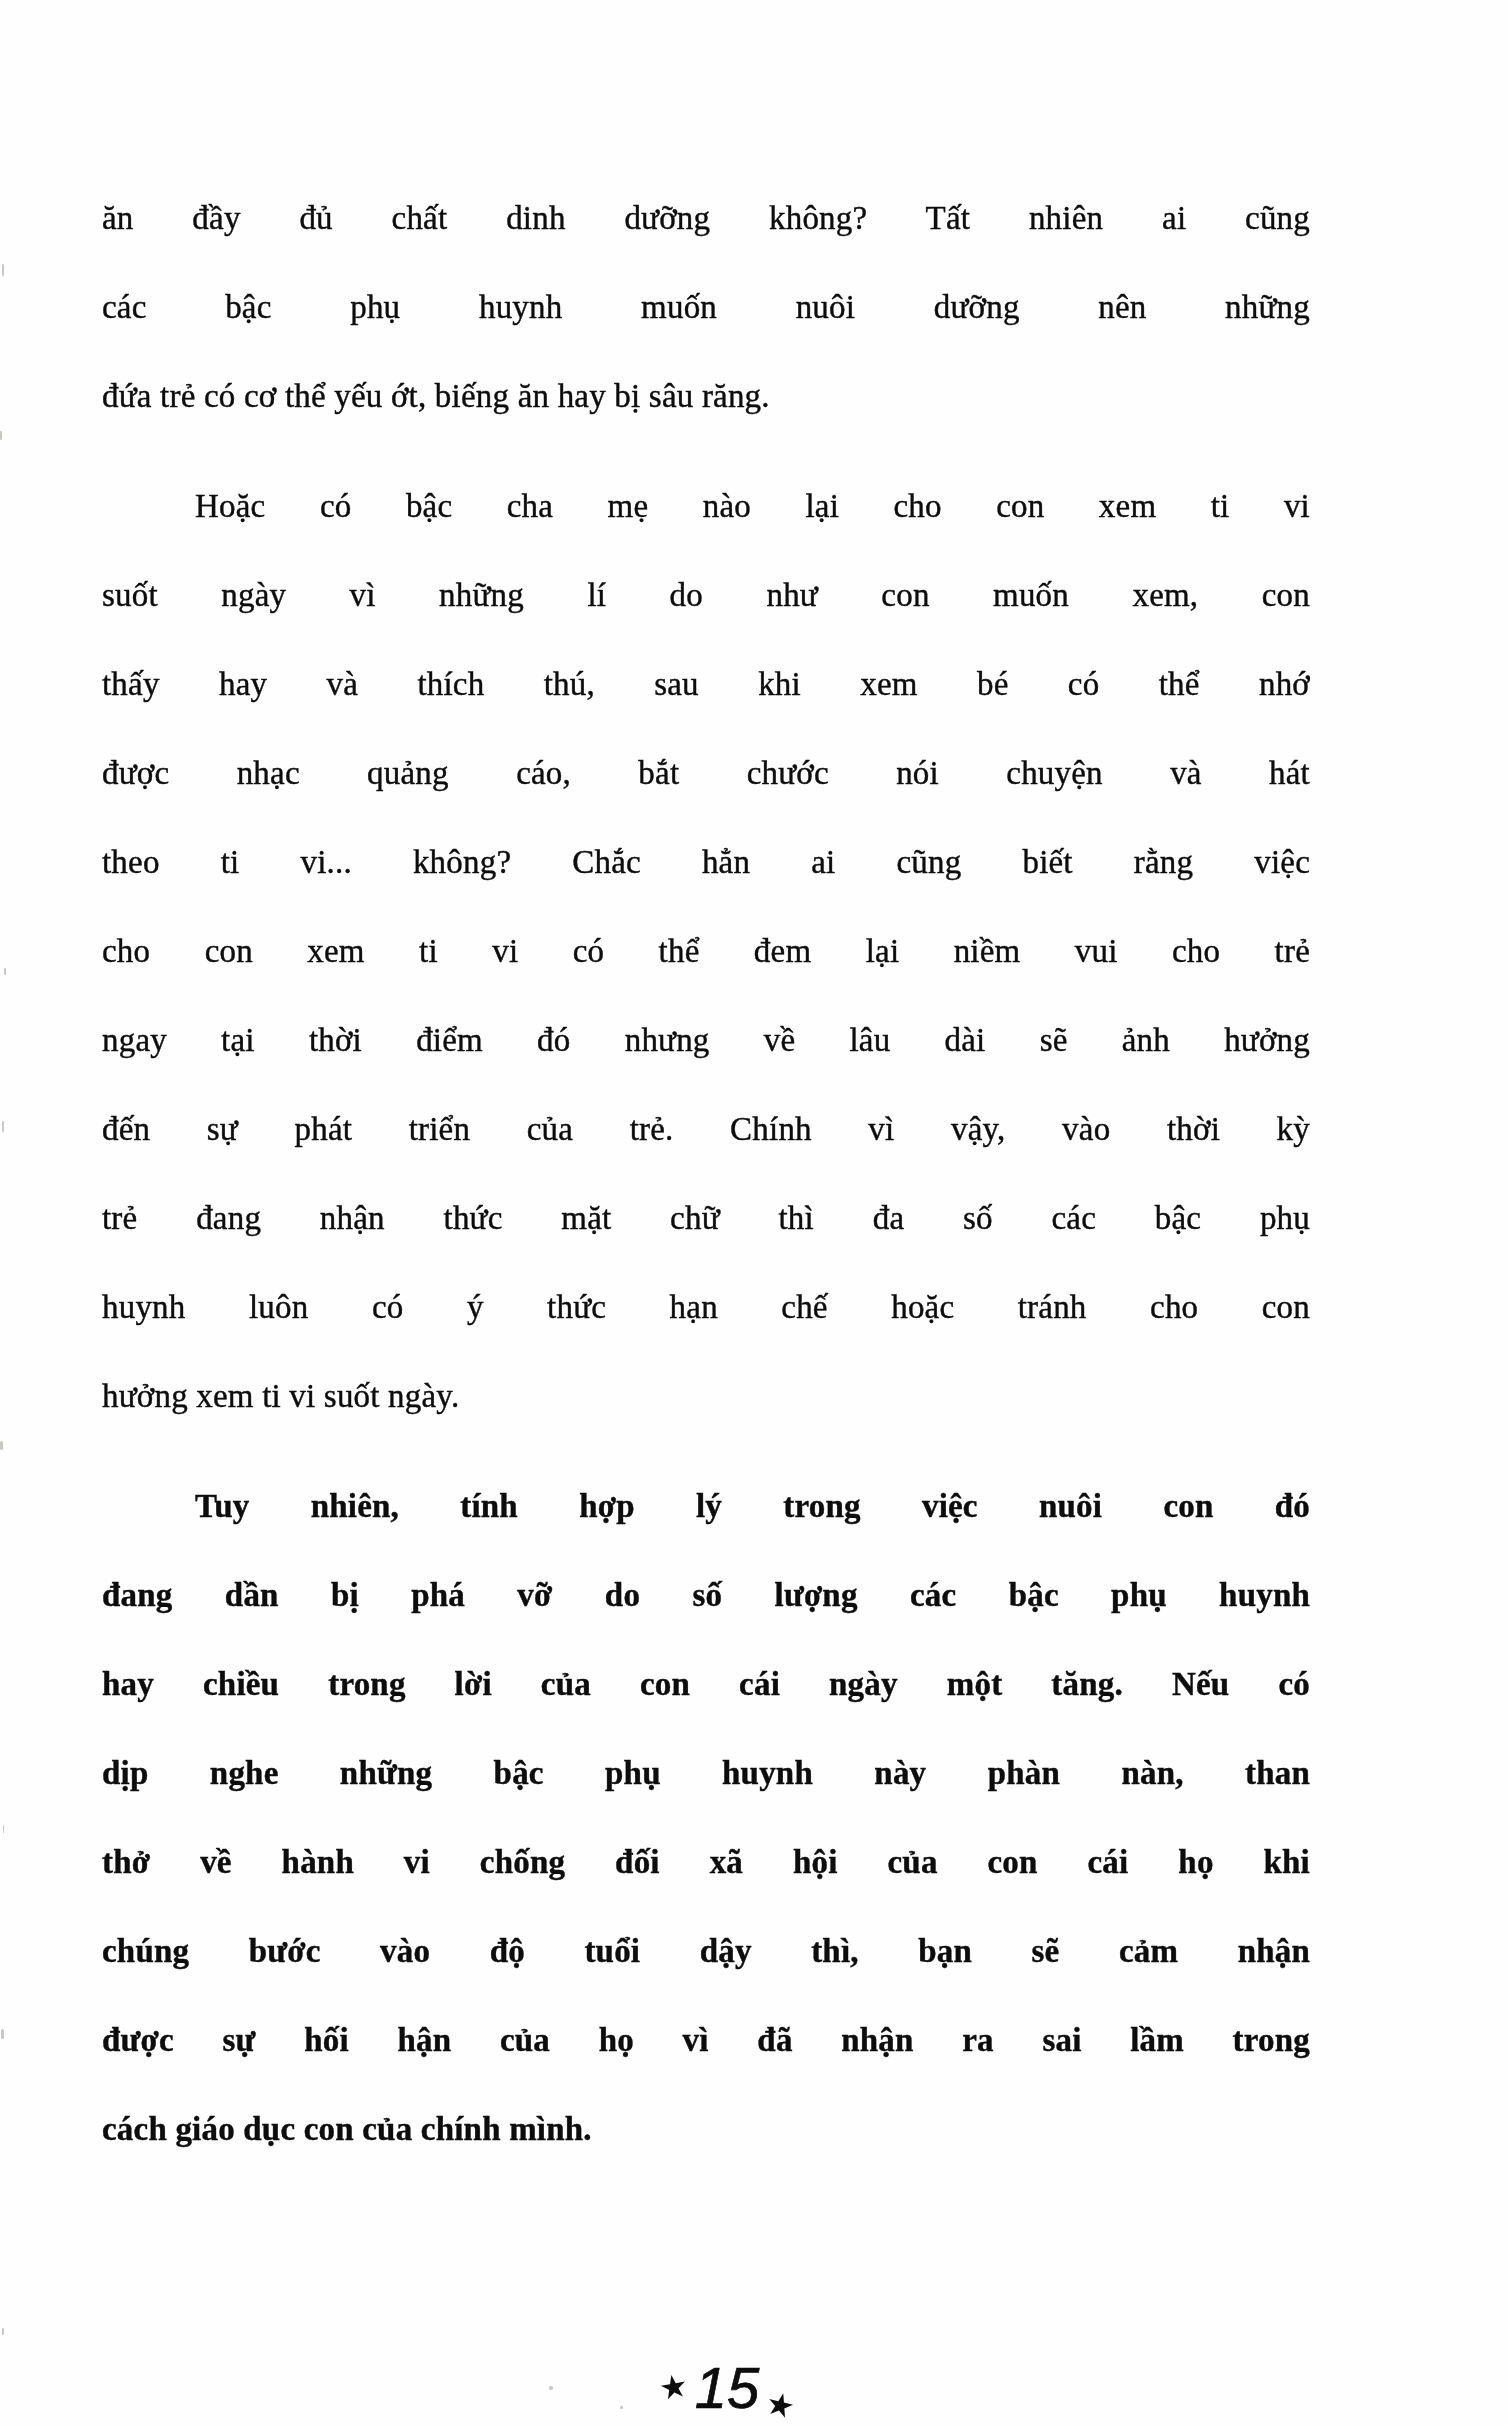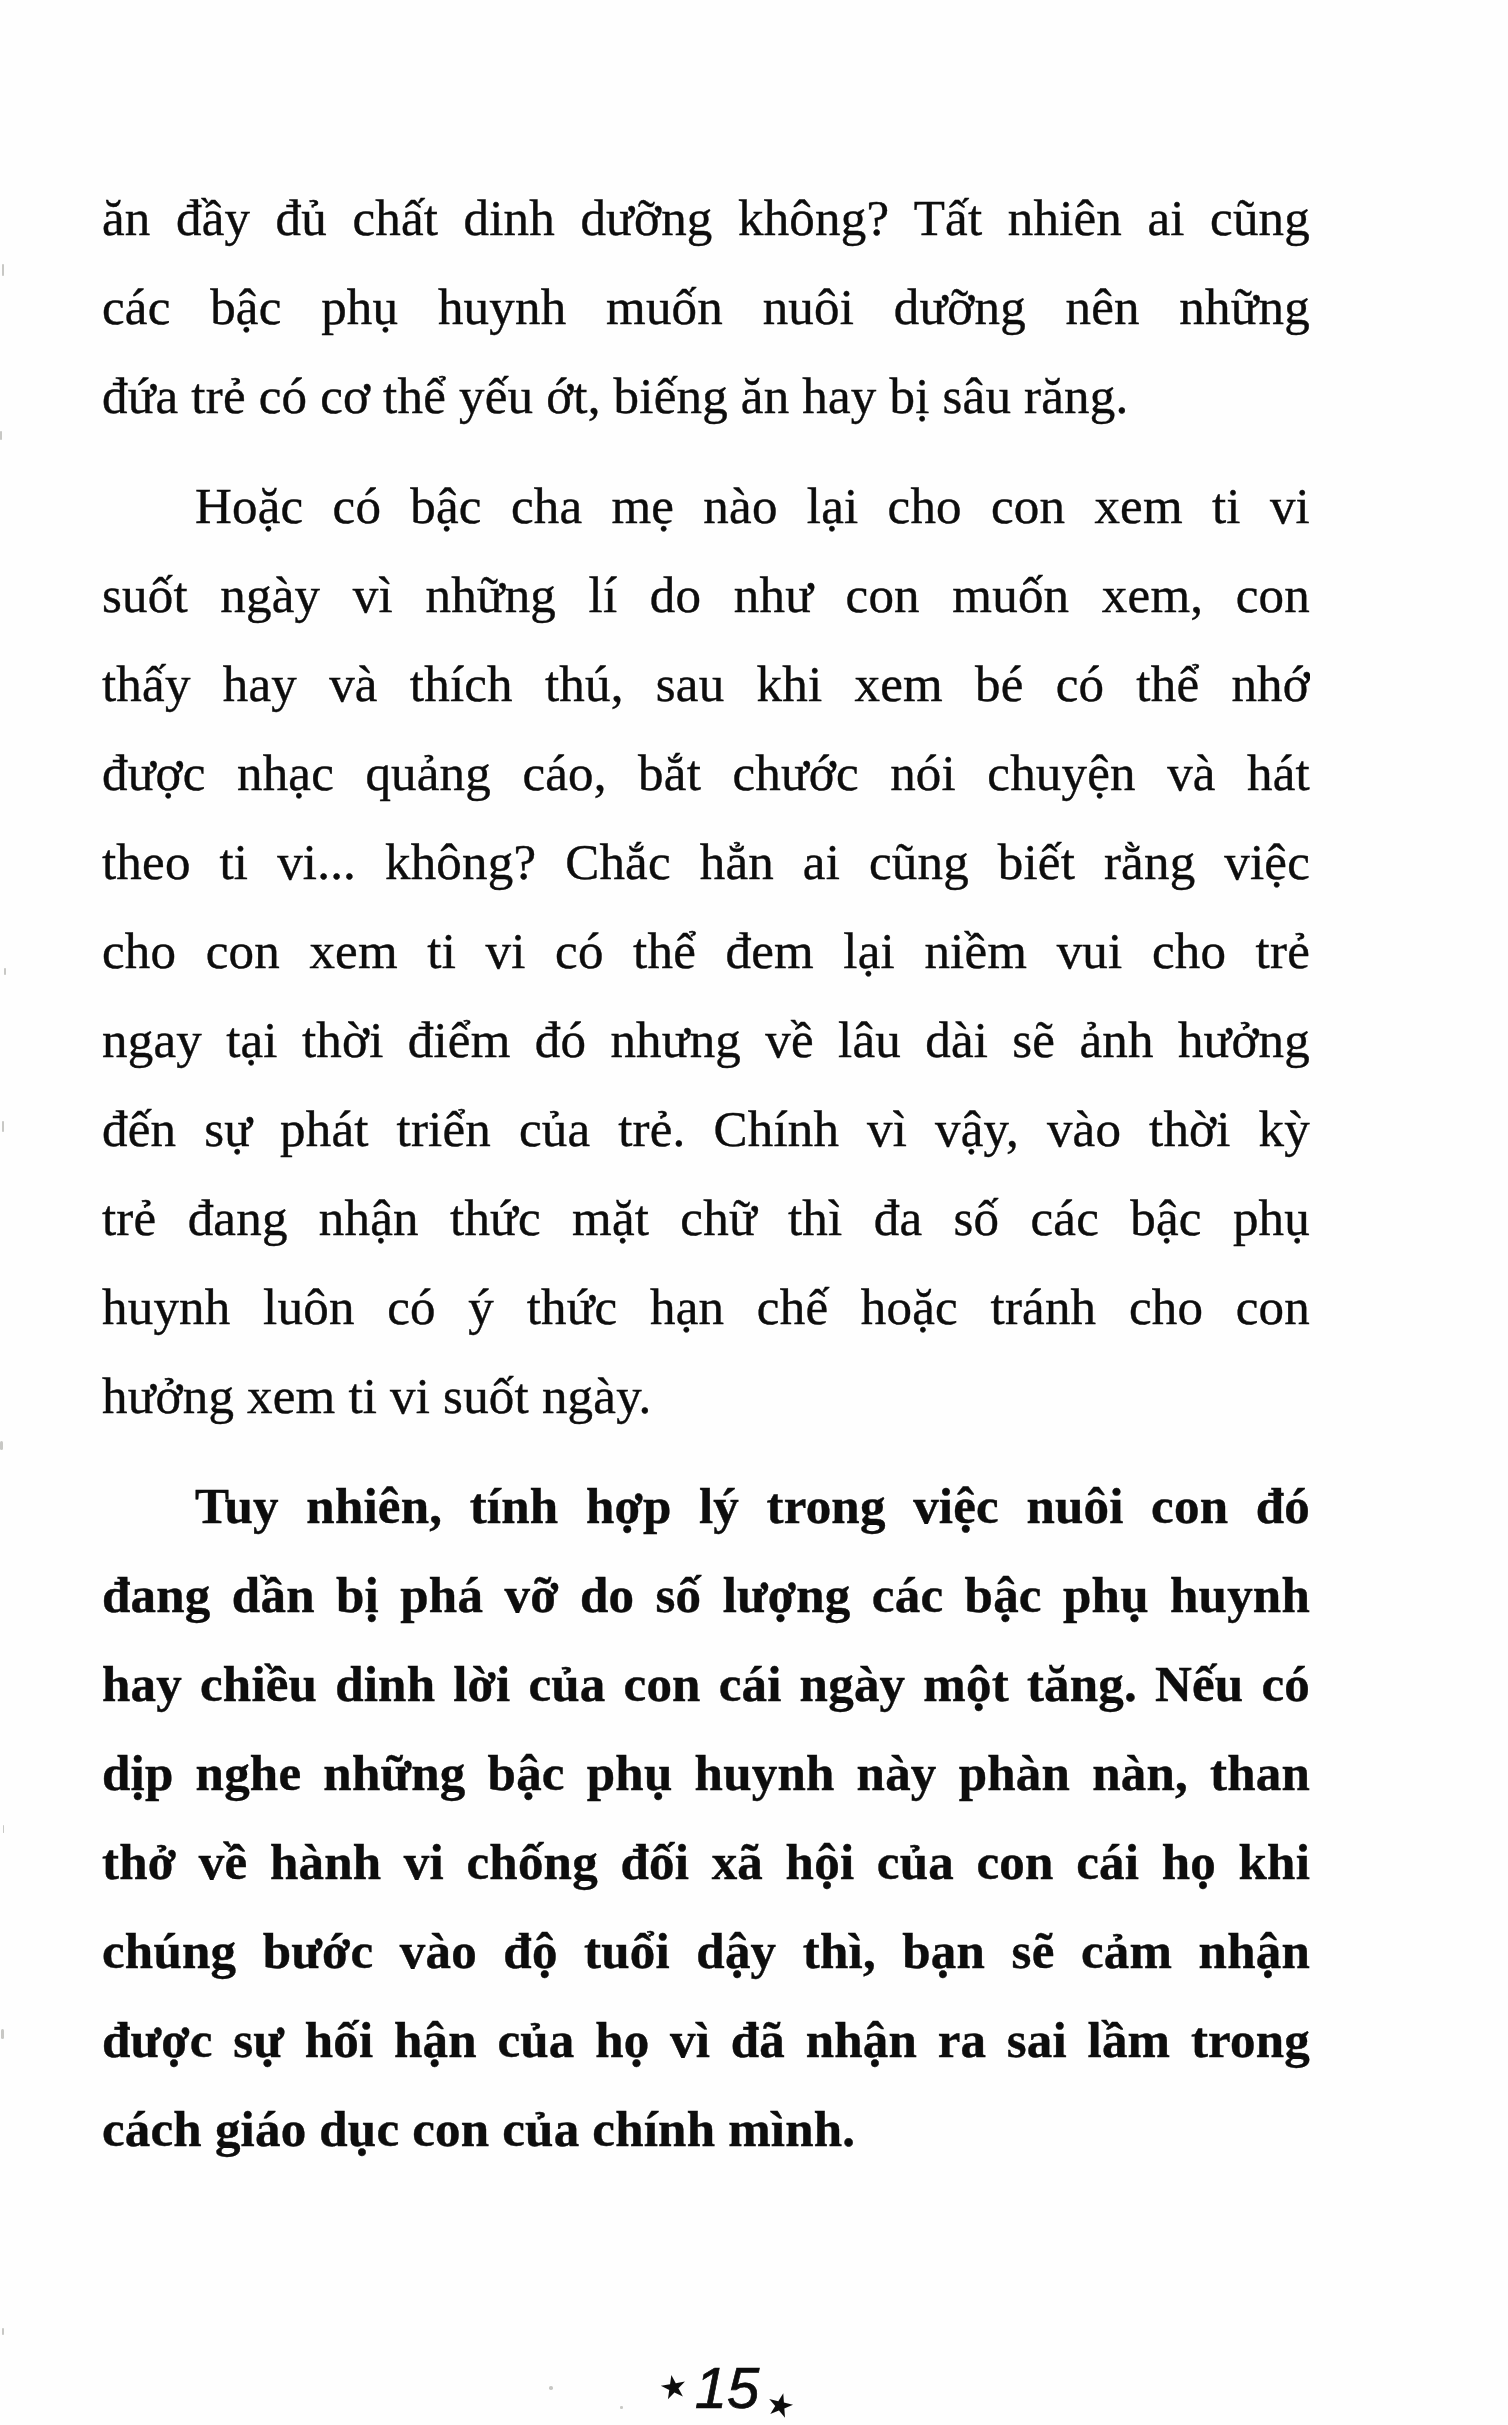--- a/index.html
+++ b/index.html
@@ -22,21 +22,21 @@
     position: absolute;
     left: 102px;
     top: 174px;
     width: 1208px;
   }
   .para { margin: 0 0 21px 0; }
   .para:last-child { margin-bottom: 0; font-weight: bold; }
   .line {
     height: 89px;
     line-height: 89px;
-    font-size: 51px;
+    font-size: 33px;
     text-align: justify;
     text-align-last: justify;
     overflow: hidden;
     letter-spacing: 0.2px;
   }
   .line.indent { text-indent: 93px; }
   .line.last {
     text-align: left;
     text-align-last: left;
   }
@@ -104,21 +104,21 @@
       <div class="line">ngay tại thời điểm đó nhưng về lâu dài sẽ ảnh hưởng</div>
       <div class="line">đến sự phát triển của trẻ. Chính vì vậy, vào thời kỳ</div>
       <div class="line">trẻ đang nhận thức mặt chữ thì đa số các bậc phụ</div>
       <div class="line">huynh luôn có ý thức hạn chế hoặc tránh cho con</div>
       <div class="line last">hưởng xem ti vi suốt ngày.</div>
     </div>
 
     <div class="para">
       <div class="line indent">Tuy nhiên, tính hợp lý trong việc nuôi con đó</div>
       <div class="line">đang dần bị phá vỡ do số lượng các bậc phụ huynh</div>
-      <div class="line">hay chiều dinh lời của con cái ngày một tăng. Nếu có</div>
+      <div class="line">hay chiều trong lời của con cái ngày một tăng. Nếu có</div>
       <div class="line">dịp nghe những bậc phụ huynh này phàn nàn, than</div>
       <div class="line">thở về hành vi chống đối xã hội của con cái họ khi</div>
       <div class="line">chúng bước vào độ tuổi dậy thì, bạn sẽ cảm nhận</div>
       <div class="line">được sự hối hận của họ vì đã nhận ra sai lầm trong</div>
       <div class="line last">cách giáo dục con của chính mình.</div>
     </div>
 
   </div>
 
   <div class="footer">

